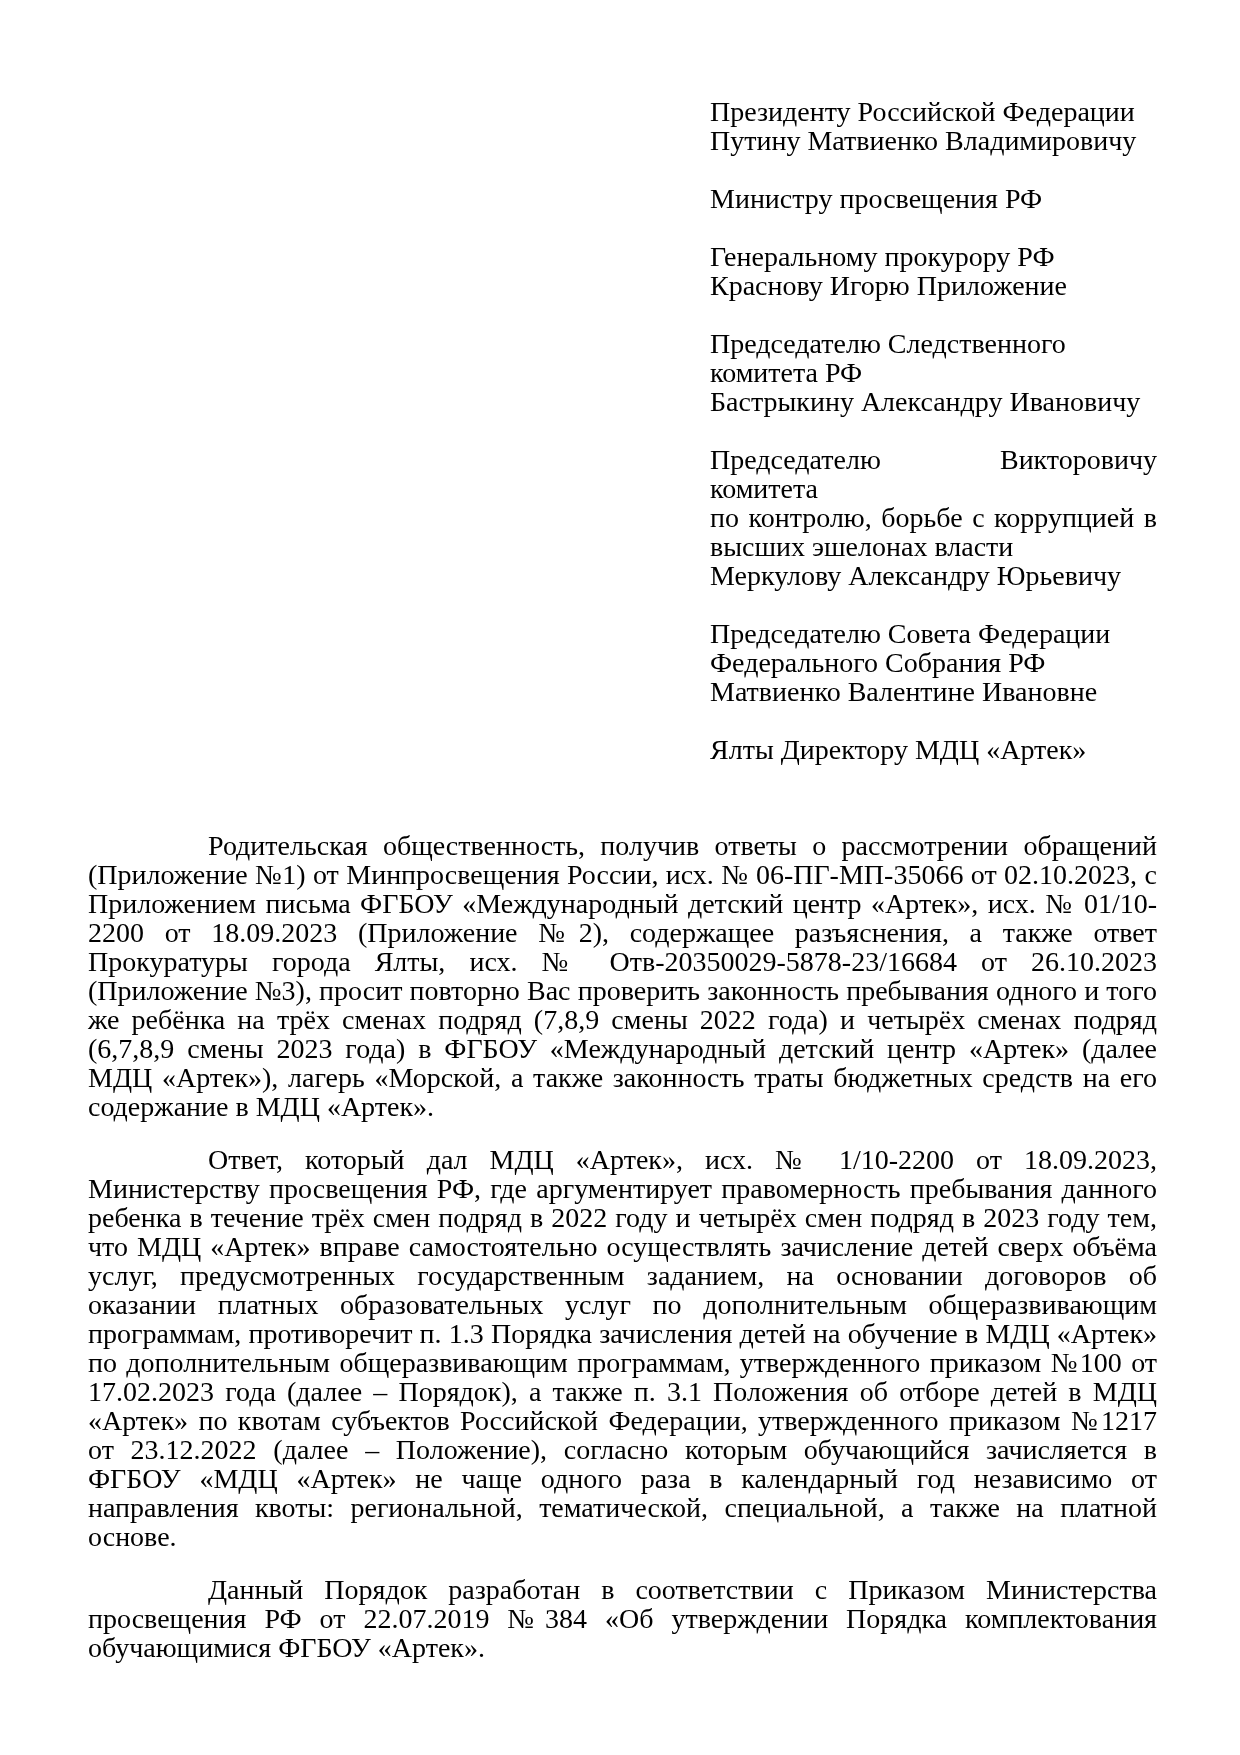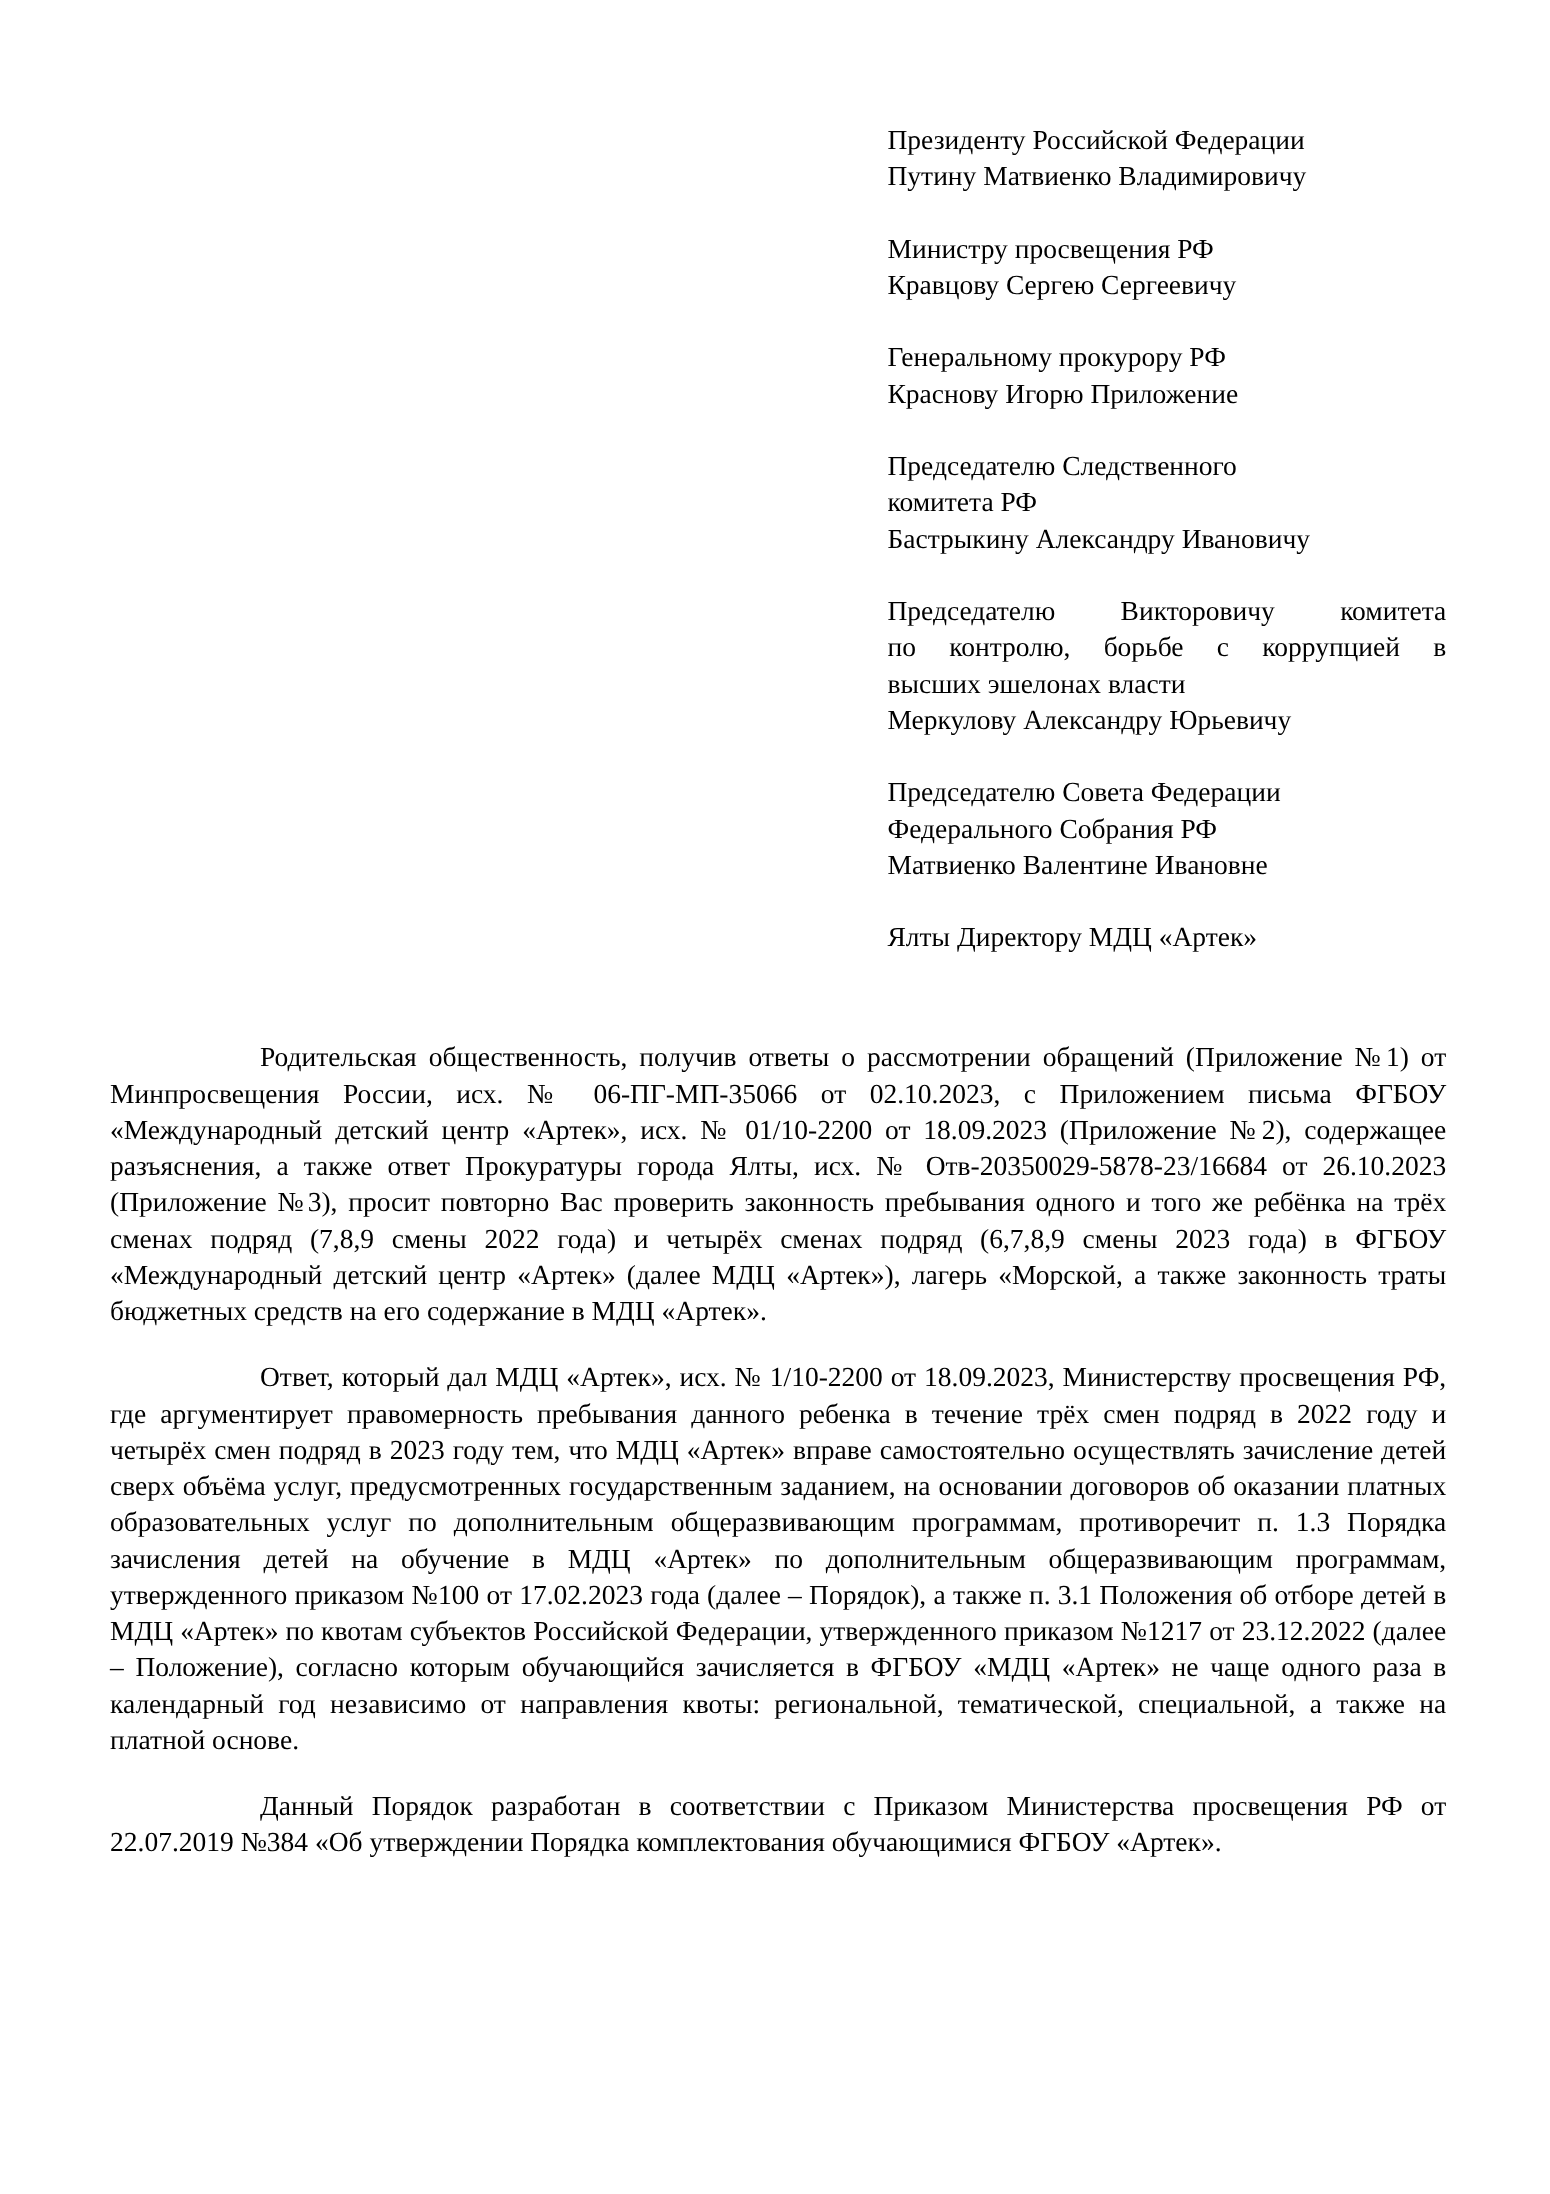--- a/index.html
+++ b/index.html
@@ -7,21 +7,21 @@
     padding: 0;
     background: #ffffff;
   }
   .page {
     position: relative;
     width: 1240px;
     height: 1755px;
     background: #ffffff;
     color: #000000;
     font-family: "Liberation Serif", "DejaVu Serif", serif;
-    font-size: 22px;
+    font-size: 28px;
     overflow: hidden;
   }
   .recipients {
     position: absolute;
     left: 710px;
     top: 97px;
     width: 447px;
     line-height: 29px;
   }
   .recipient {
@@ -55,21 +55,20 @@
 
   <div class="recipients">
 
     <div class="recipient">
       <div class="r-line">Президенту Российской Федерации</div>
       <div class="r-line">Путину Матвиенко Владимировичу</div>
     </div>
 
     <div class="recipient">
       <div class="r-line">Министру просвещения РФ</div>
-      <div class="r-line">Кравцову Сергею Сергеевичу</div>
     </div>
 
     <div class="recipient">
       <div class="r-line">Генеральному прокурору РФ</div>
       <div class="r-line">Краснову Игорю Приложение</div>
     </div>
 
     <div class="recipient">
       <div class="r-line">Председателю Следственного</div>
       <div class="r-line">комитета РФ</div>

